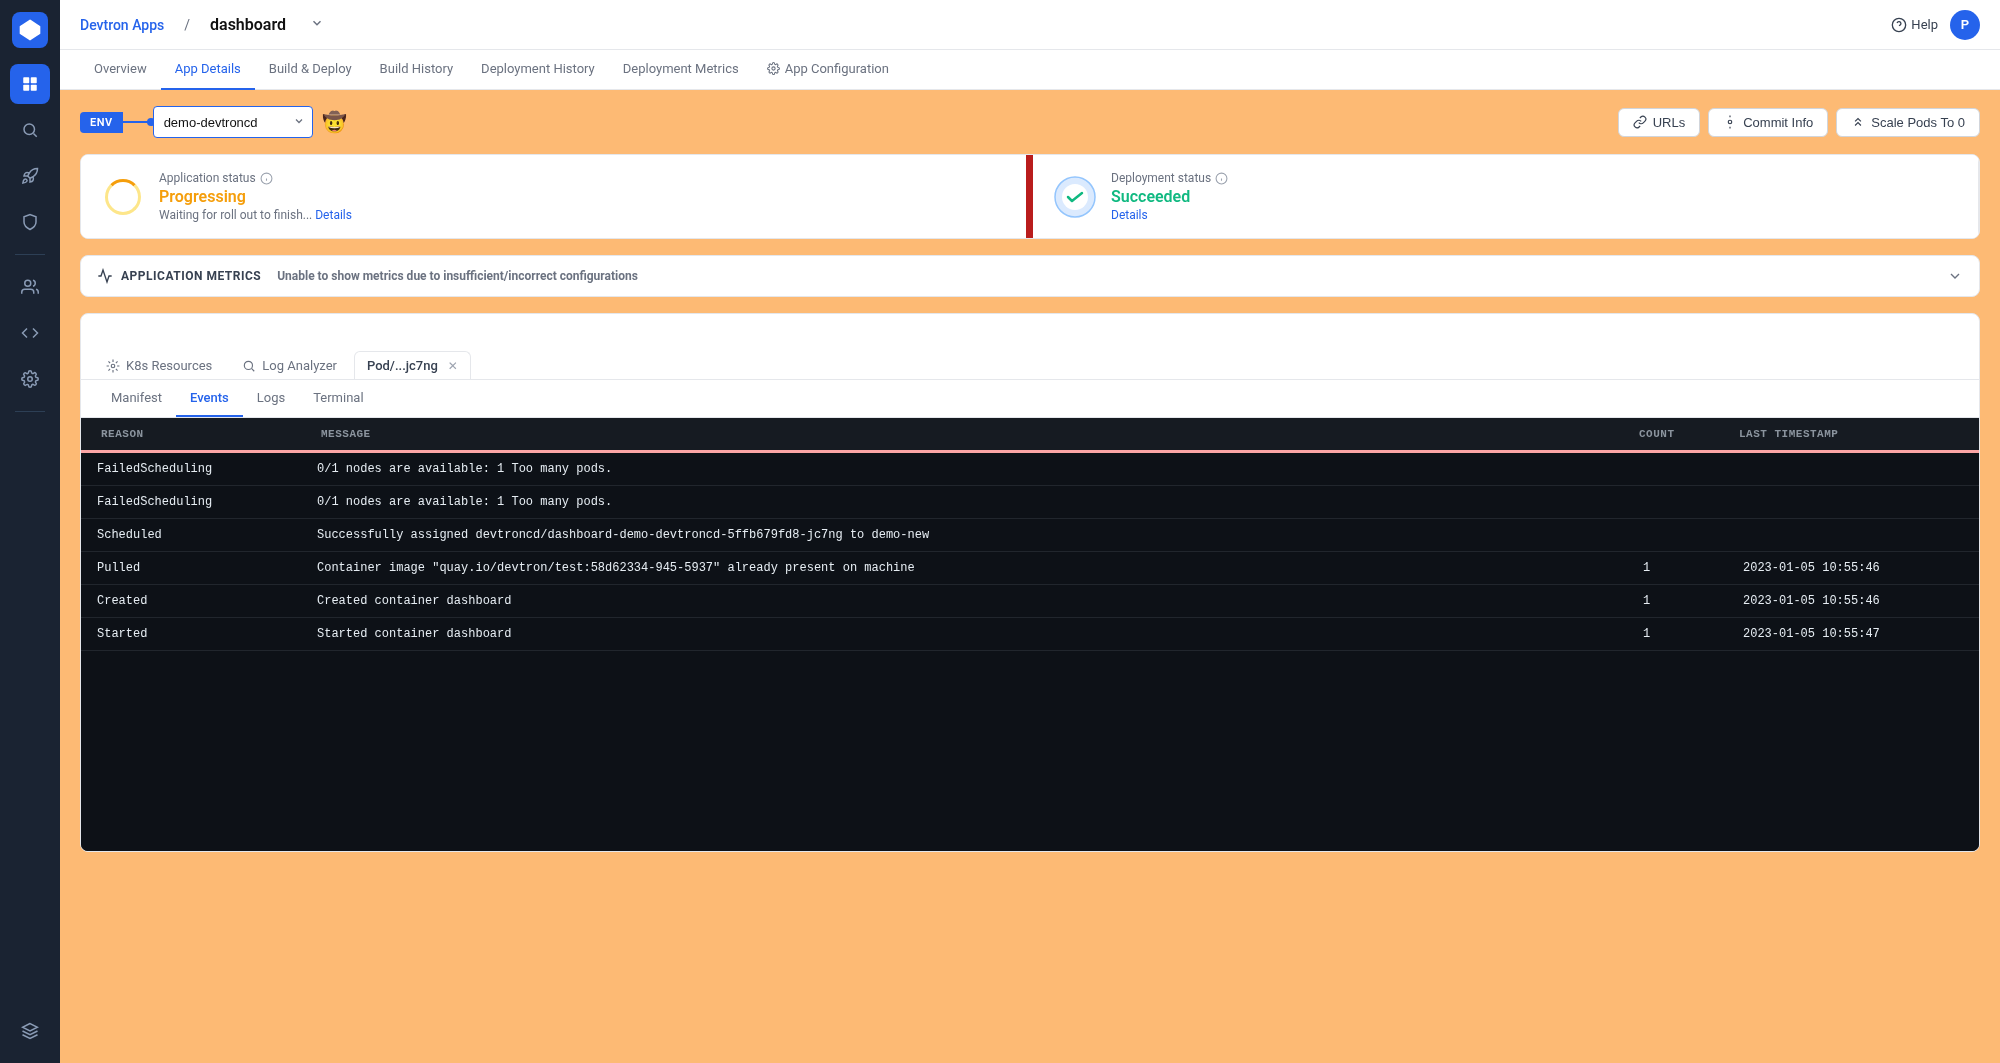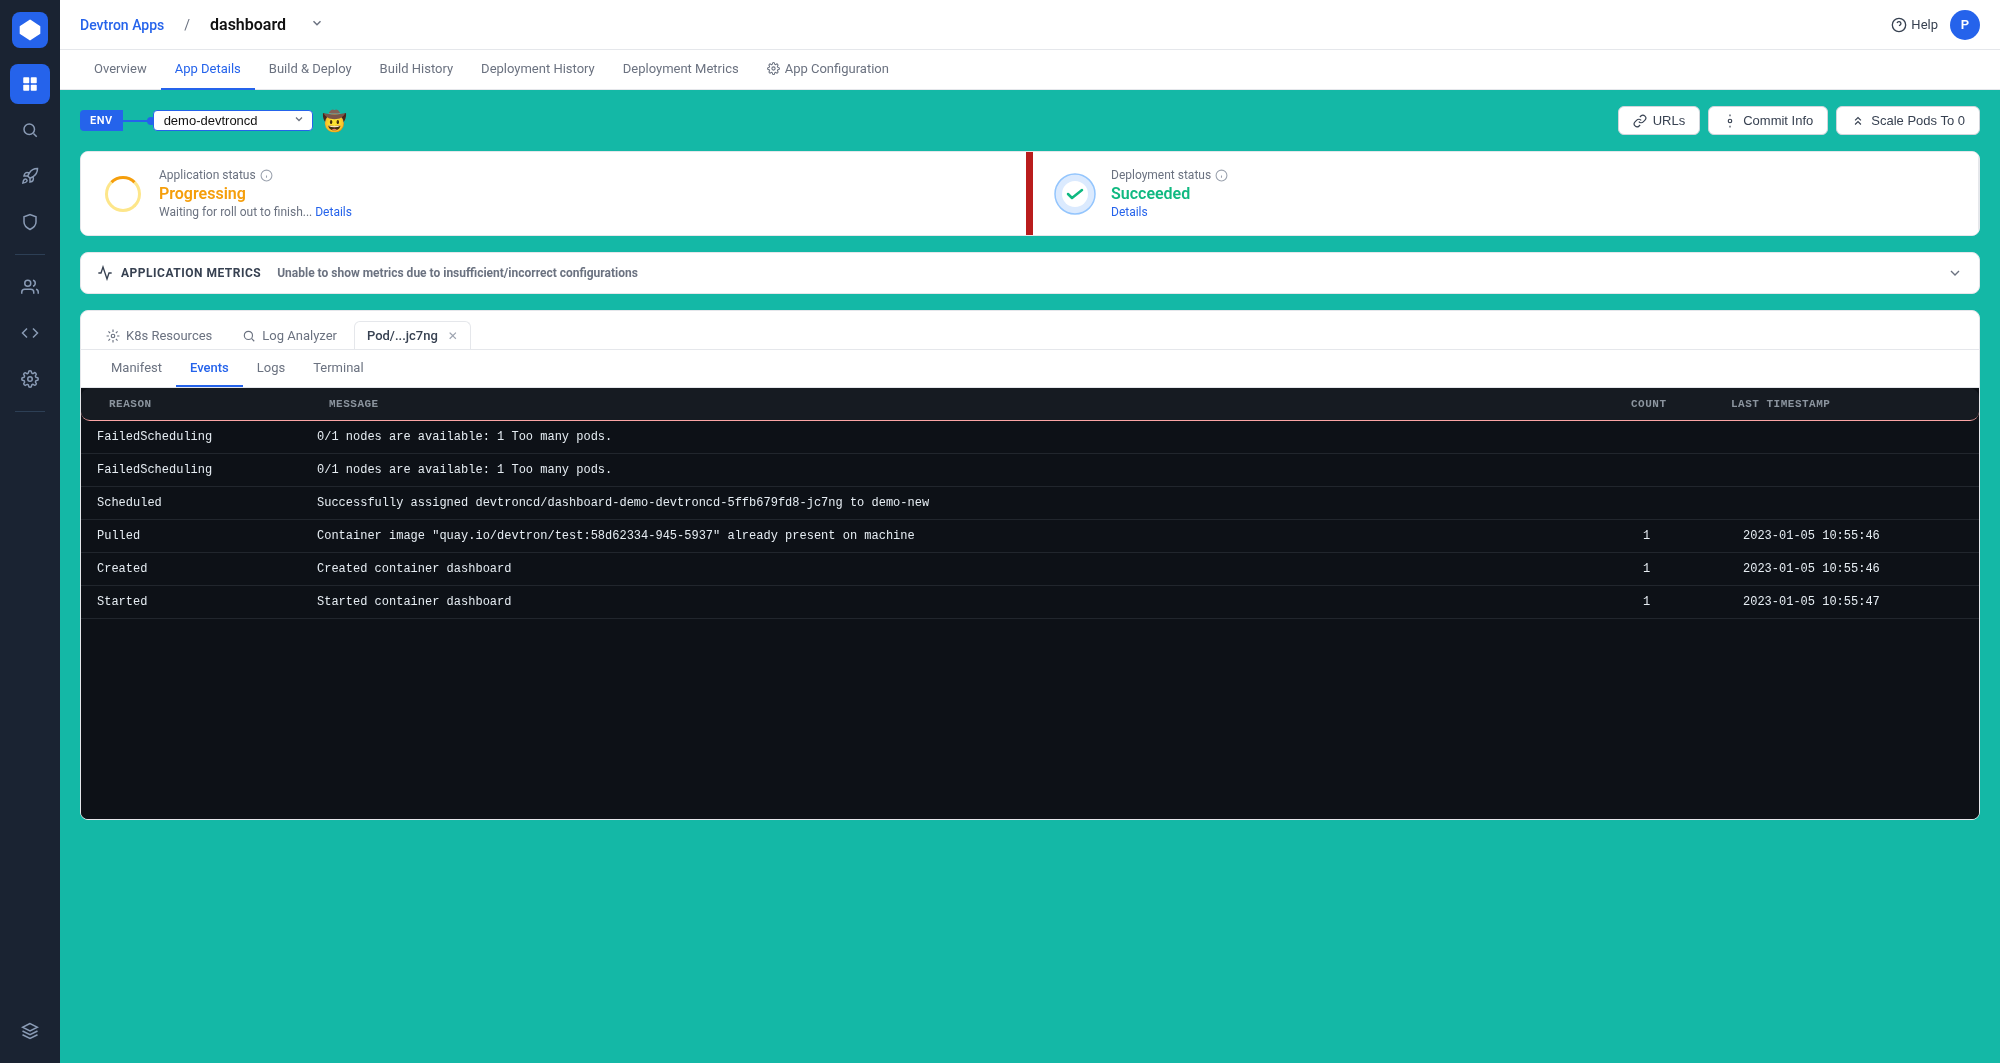--- a/index.html
+++ b/index.html
@@ -27,27 +27,27 @@
     .topbar-right { display: flex; align-items: center; gap: 12px; }
     .help-btn { display: flex; align-items: center; gap: 4px; color: #374151; font-size: 13px; cursor: pointer; }
     .user-avatar { width: 30px; height: 30px; border-radius: 50%; background: #2563eb; color: white; display: flex; align-items: center; justify-content: center; font-size: 13px; font-weight: 600; cursor: pointer; }
 
     
     .nav-tabs { display: flex; align-items: center; gap: 0; padding: 0 20px; border-bottom: 1px solid #e5e7eb; background: #fff; height: 40px; }
     .nav-tab { padding: 0 14px; height: 40px; display: flex; align-items: center; font-size: 13px; color: #6b7280; cursor: pointer; border-bottom: 2px solid transparent; white-space: nowrap; }
     .nav-tab.active { color: #2563eb; border-bottom-color: #2563eb; font-weight: 400; }
 
     
-    .content { flex: 1; overflow-y: auto; padding: 16px 20px; background: #14b8a6; }
+    .content { flex: 1; overflow-y: auto; padding: 16px 20px; background: #fdba74; }
 
     
     .env-bar { display: flex; align-items: center; justify-content: space-between; margin-bottom: 16px; }
     .env-left { display: flex; align-items: center; gap: 0; }
     .env-pill { background: #2563eb; color: white; font-size: 11px; font-weight: 600; padding: 4px 10px; border-radius: 4px 0 0 4px; letter-spacing: 0.5px; }
-    .env-select { height: 21px; border: 1.5px solid #2563eb; border-radius: 4px; padding: 0 28px 0 10px; font-size: 13px; color: #111; background: #fff; appearance: none; cursor: pointer; min-width: 160px; }
+    .env-select { height: 32px; border: 1.5px solid #2563eb; border-radius: 4px; padding: 0 28px 0 10px; font-size: 13px; color: #111; background: #fff; appearance: none; cursor: pointer; min-width: 160px; }
     .env-select-wrap { position: relative; display: flex; align-items: center; }
     .env-select-wrap .chevron { position: absolute; right: 8px; pointer-events: none; color: #6b7280; }
     .env-icon { margin-left: 10px; font-size: 20px; }
     .env-right { display: flex; align-items: center; gap: 8px; }
     .action-btn { display: flex; align-items: center; gap: 6px; padding: 6px 14px; border: 1px solid #d1d5db; border-radius: 6px; background: #fff; font-size: 13px; color: #374151; cursor: pointer; white-space: nowrap; }
     .status-card { background: #fff; border: 1px solid #e5e7eb; border-radius: 8px; padding: 16px 20px; display: flex; align-items: center; gap: 14px; min-width: 260px; }
     .status-icon-wrap { width: 44px; height: 44px; display: flex; align-items: center; justify-content: center; }
     .status-info { display: flex; flex-direction: column; gap: 2px; }
     .status-label { font-size: 12px; color: #6b7280; display: flex; align-items: center; gap: 4px; }
     .status-value { font-size: 16px; font-weight: 600; }
@@ -65,32 +65,32 @@
     
     .metrics-panel { background: #fff; border: 1px solid #e5e7eb; border-radius: 8px; margin-bottom: 16px; }
     .metrics-header { display: flex; align-items: center; justify-content: space-between; padding: 12px 16px; cursor: pointer; }
     .metrics-title { display: flex; align-items: center; gap: 8px; font-size: 12px; font-weight: 700; color: #374151; text-transform: uppercase; letter-spacing: 0.5px; }
     .metrics-subtitle { font-size: 12px; color: #6b7280; margin-left: 8px; font-weight: 700; text-transform: none; letter-spacing: 0; }
     .metrics-chevron { color: #6b7280; }
 
     
     .resource-tabs-wrap { background: #fff; border: 1px solid #e5e7eb; border-radius: 8px; overflow: hidden; }
     .resource-tabs { display: flex; align-items: center; padding: 10px 12px 0; border-bottom: 1px solid #e5e7eb; gap: 4px; }
-    .resource-tab { display: flex; align-items: center; gap: 6px; padding: 6px 12px; border-radius: 6px 6px 0 0; font-size: 13px; color: #6b7280; cursor: pointer; border: 1px solid transparent; border-bottom: none; background: transparent; }
+    .resource-tab { display: flex; align-items: center; gap: 6px; padding: 6px 12px; border-radius: 6px 6px 0 0; font-size: 13px; color: #6b7280; cursor: pointer; border: 1px solid transparent; border-bottom: none; background: transparent; margin-top: 27px; }
     .resource-tab.active { background: #fff; border-color: #e5e7eb; color: #374151; font-weight: 500; }
     .resource-tab .tab-close { color: #9ca3af; font-size: 12px; margin-left: 4px; cursor: pointer; }
 
     
     .sub-tabs { display: flex; align-items: center; gap: 0; padding: 0 16px; border-bottom: 1px solid #e5e7eb; background: #fff; }
     .sub-tab { padding: 10px 14px; font-size: 13px; color: #6b7280; cursor: pointer; border-bottom: 2px solid transparent; }
     .sub-tab.active { color: #2563eb; border-bottom-color: #2563eb; font-weight: 500; }
 
     
     .events-table { background: #0d1117; color: #e6edf3; font-family: 'Courier New', monospace; font-size: 12px; overflow-x: auto; }
-    .events-table-header { display: grid; grid-template-columns: 220px 1fr 100px 220px; padding: 10px 28px; border-bottom: 1px solid #fca5a5; background: #161b22; border-radius: 9px; }
+    .events-table-header { display: grid; grid-template-columns: 220px 1fr 100px 220px; padding: 10px 20px; border-bottom: 3px solid #fca5a5; background: #161b22; }
     .events-table-header .col-header { font-size: 11px; font-weight: 700; color: #8b949e; text-transform: uppercase; letter-spacing: 0.5px; }
     .events-table-row { display: grid; grid-template-columns: 220px 1fr 100px 220px; padding: 9px 16px; border-bottom: 1px solid #21262d; }
     .events-table-row .cell { color: #e6edf3; font-size: 12px; white-space: nowrap; overflow: hidden; text-overflow: ellipsis; }
     .events-table-row .cell.message { white-space: nowrap; overflow: hidden; text-overflow: ellipsis; }
 
     
     @keyframes spin { to { transform: rotate(360deg); } }
     .spinner { width: 36px; height: 36px; border: 3px solid #fde68a; border-top-color: #f59e0b; border-radius: 50%; animation: spin 1s linear infinite; }
   </style>
 </head>

